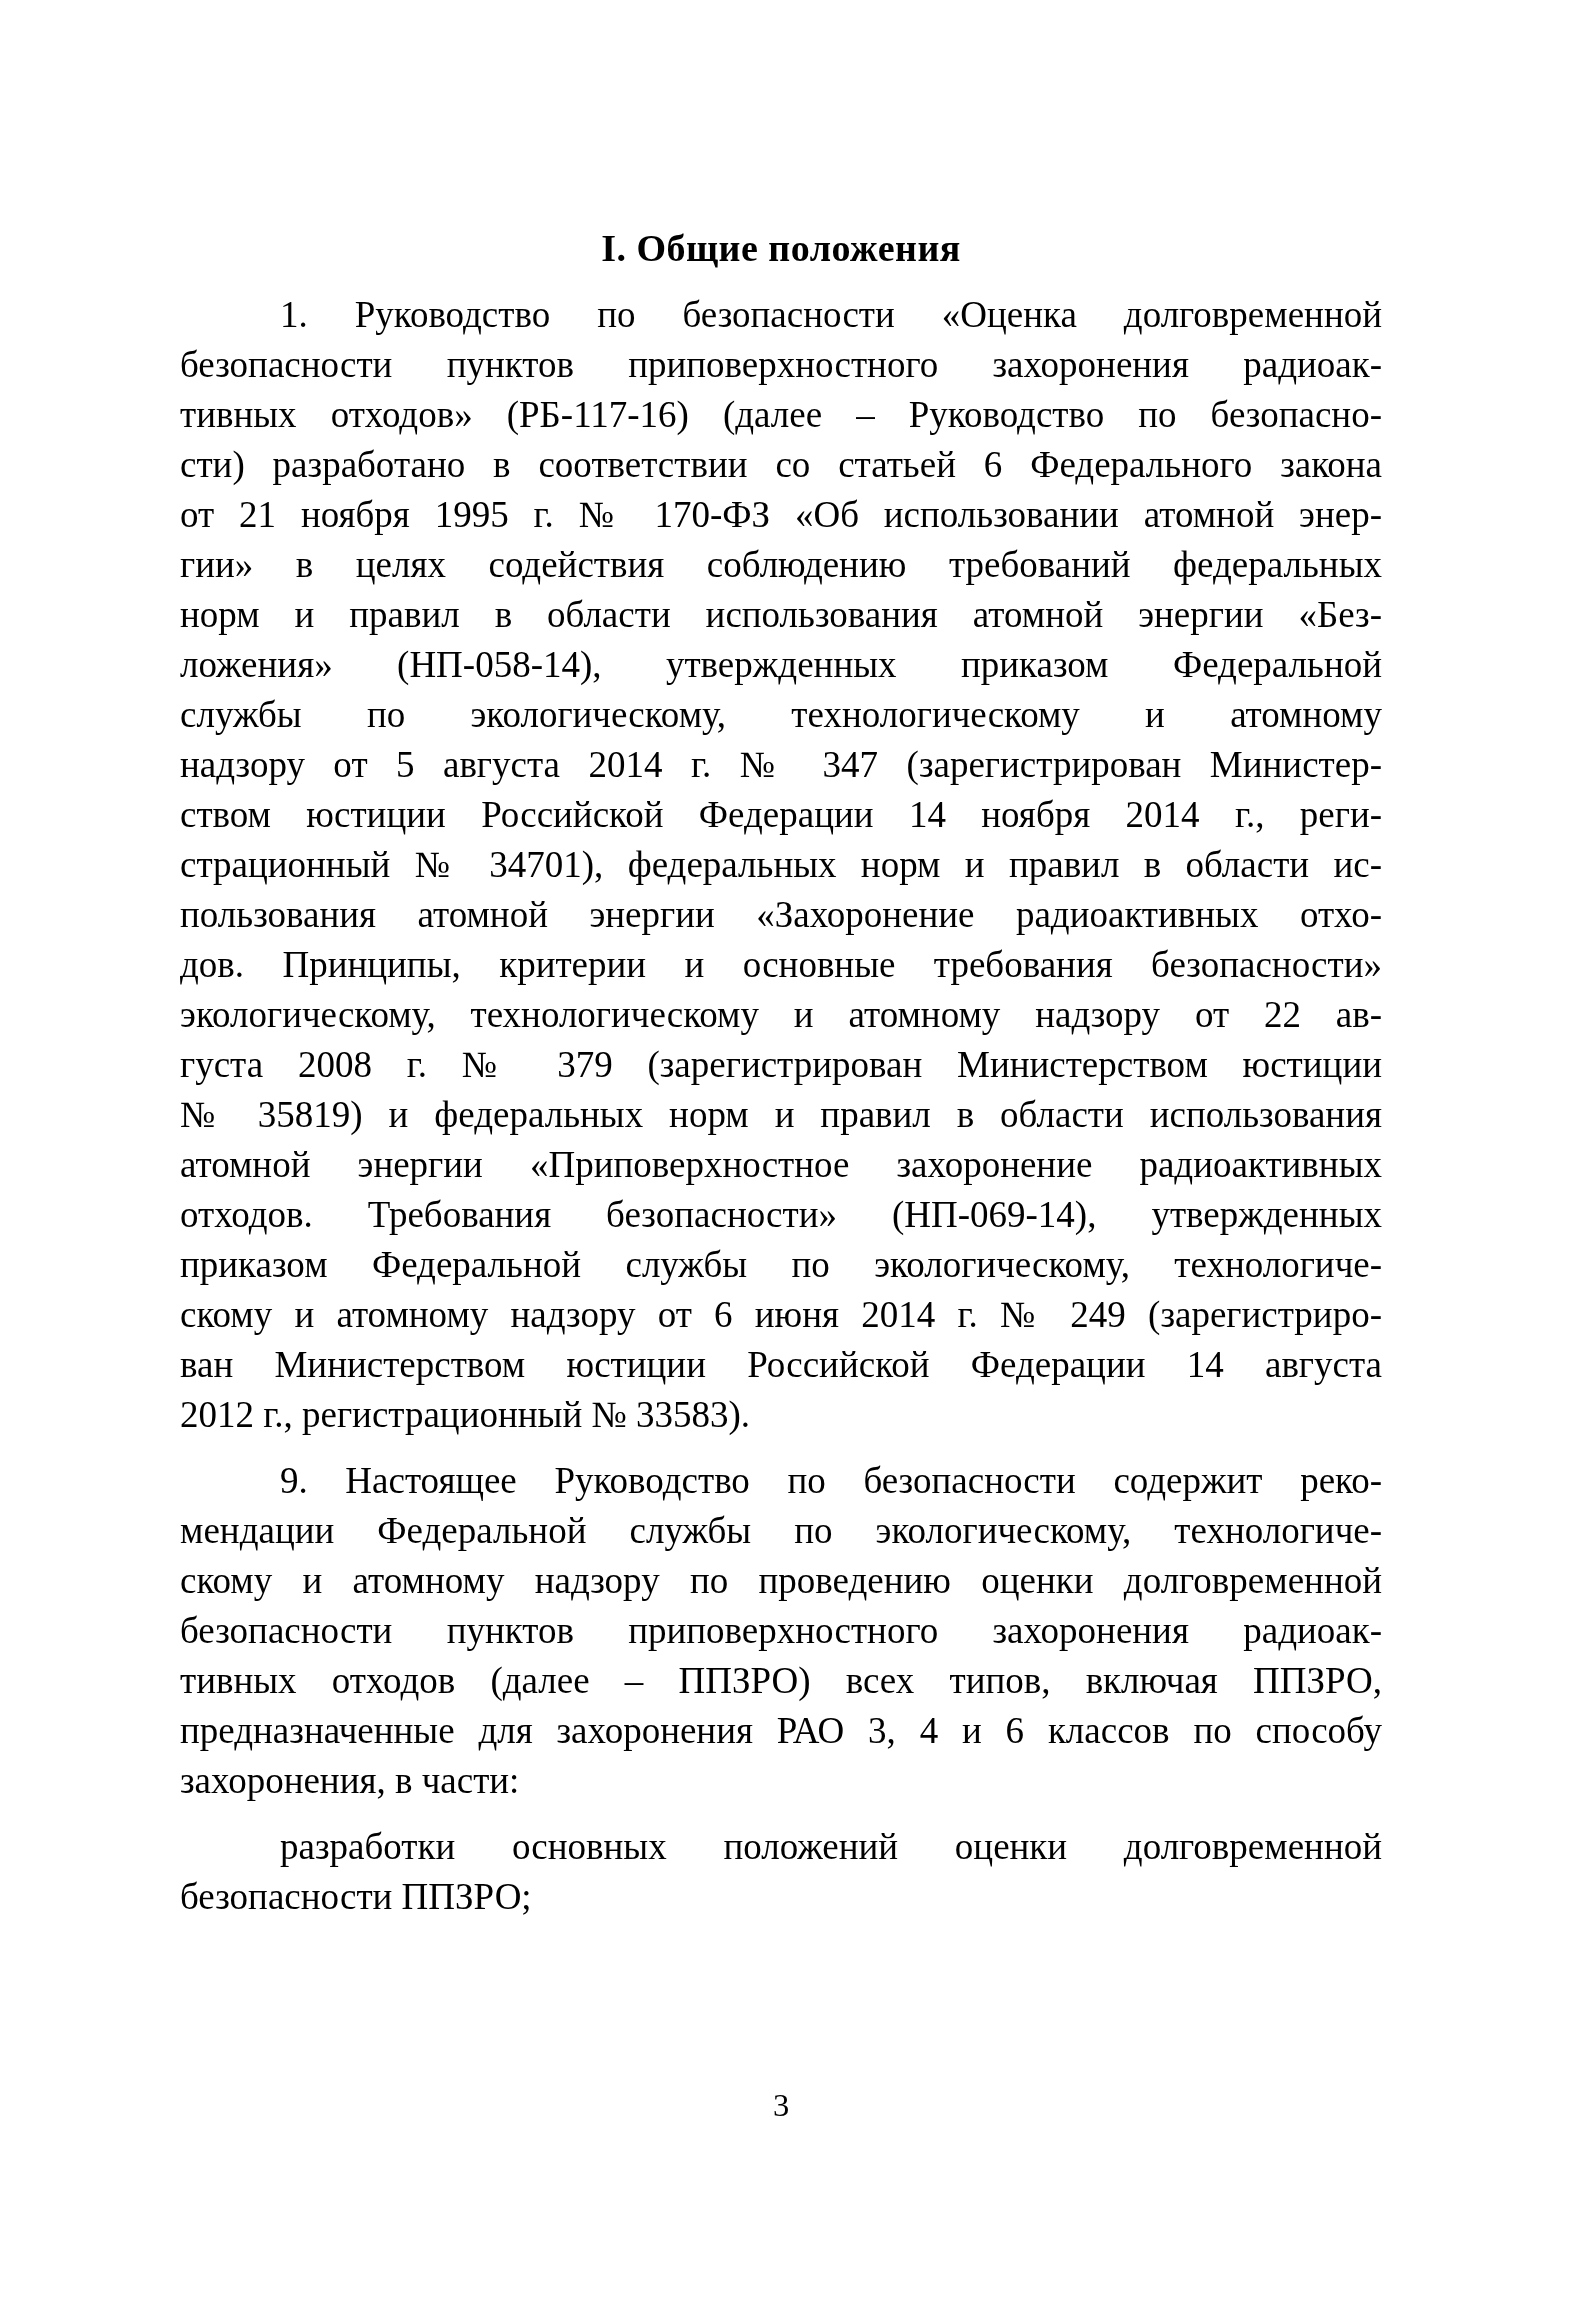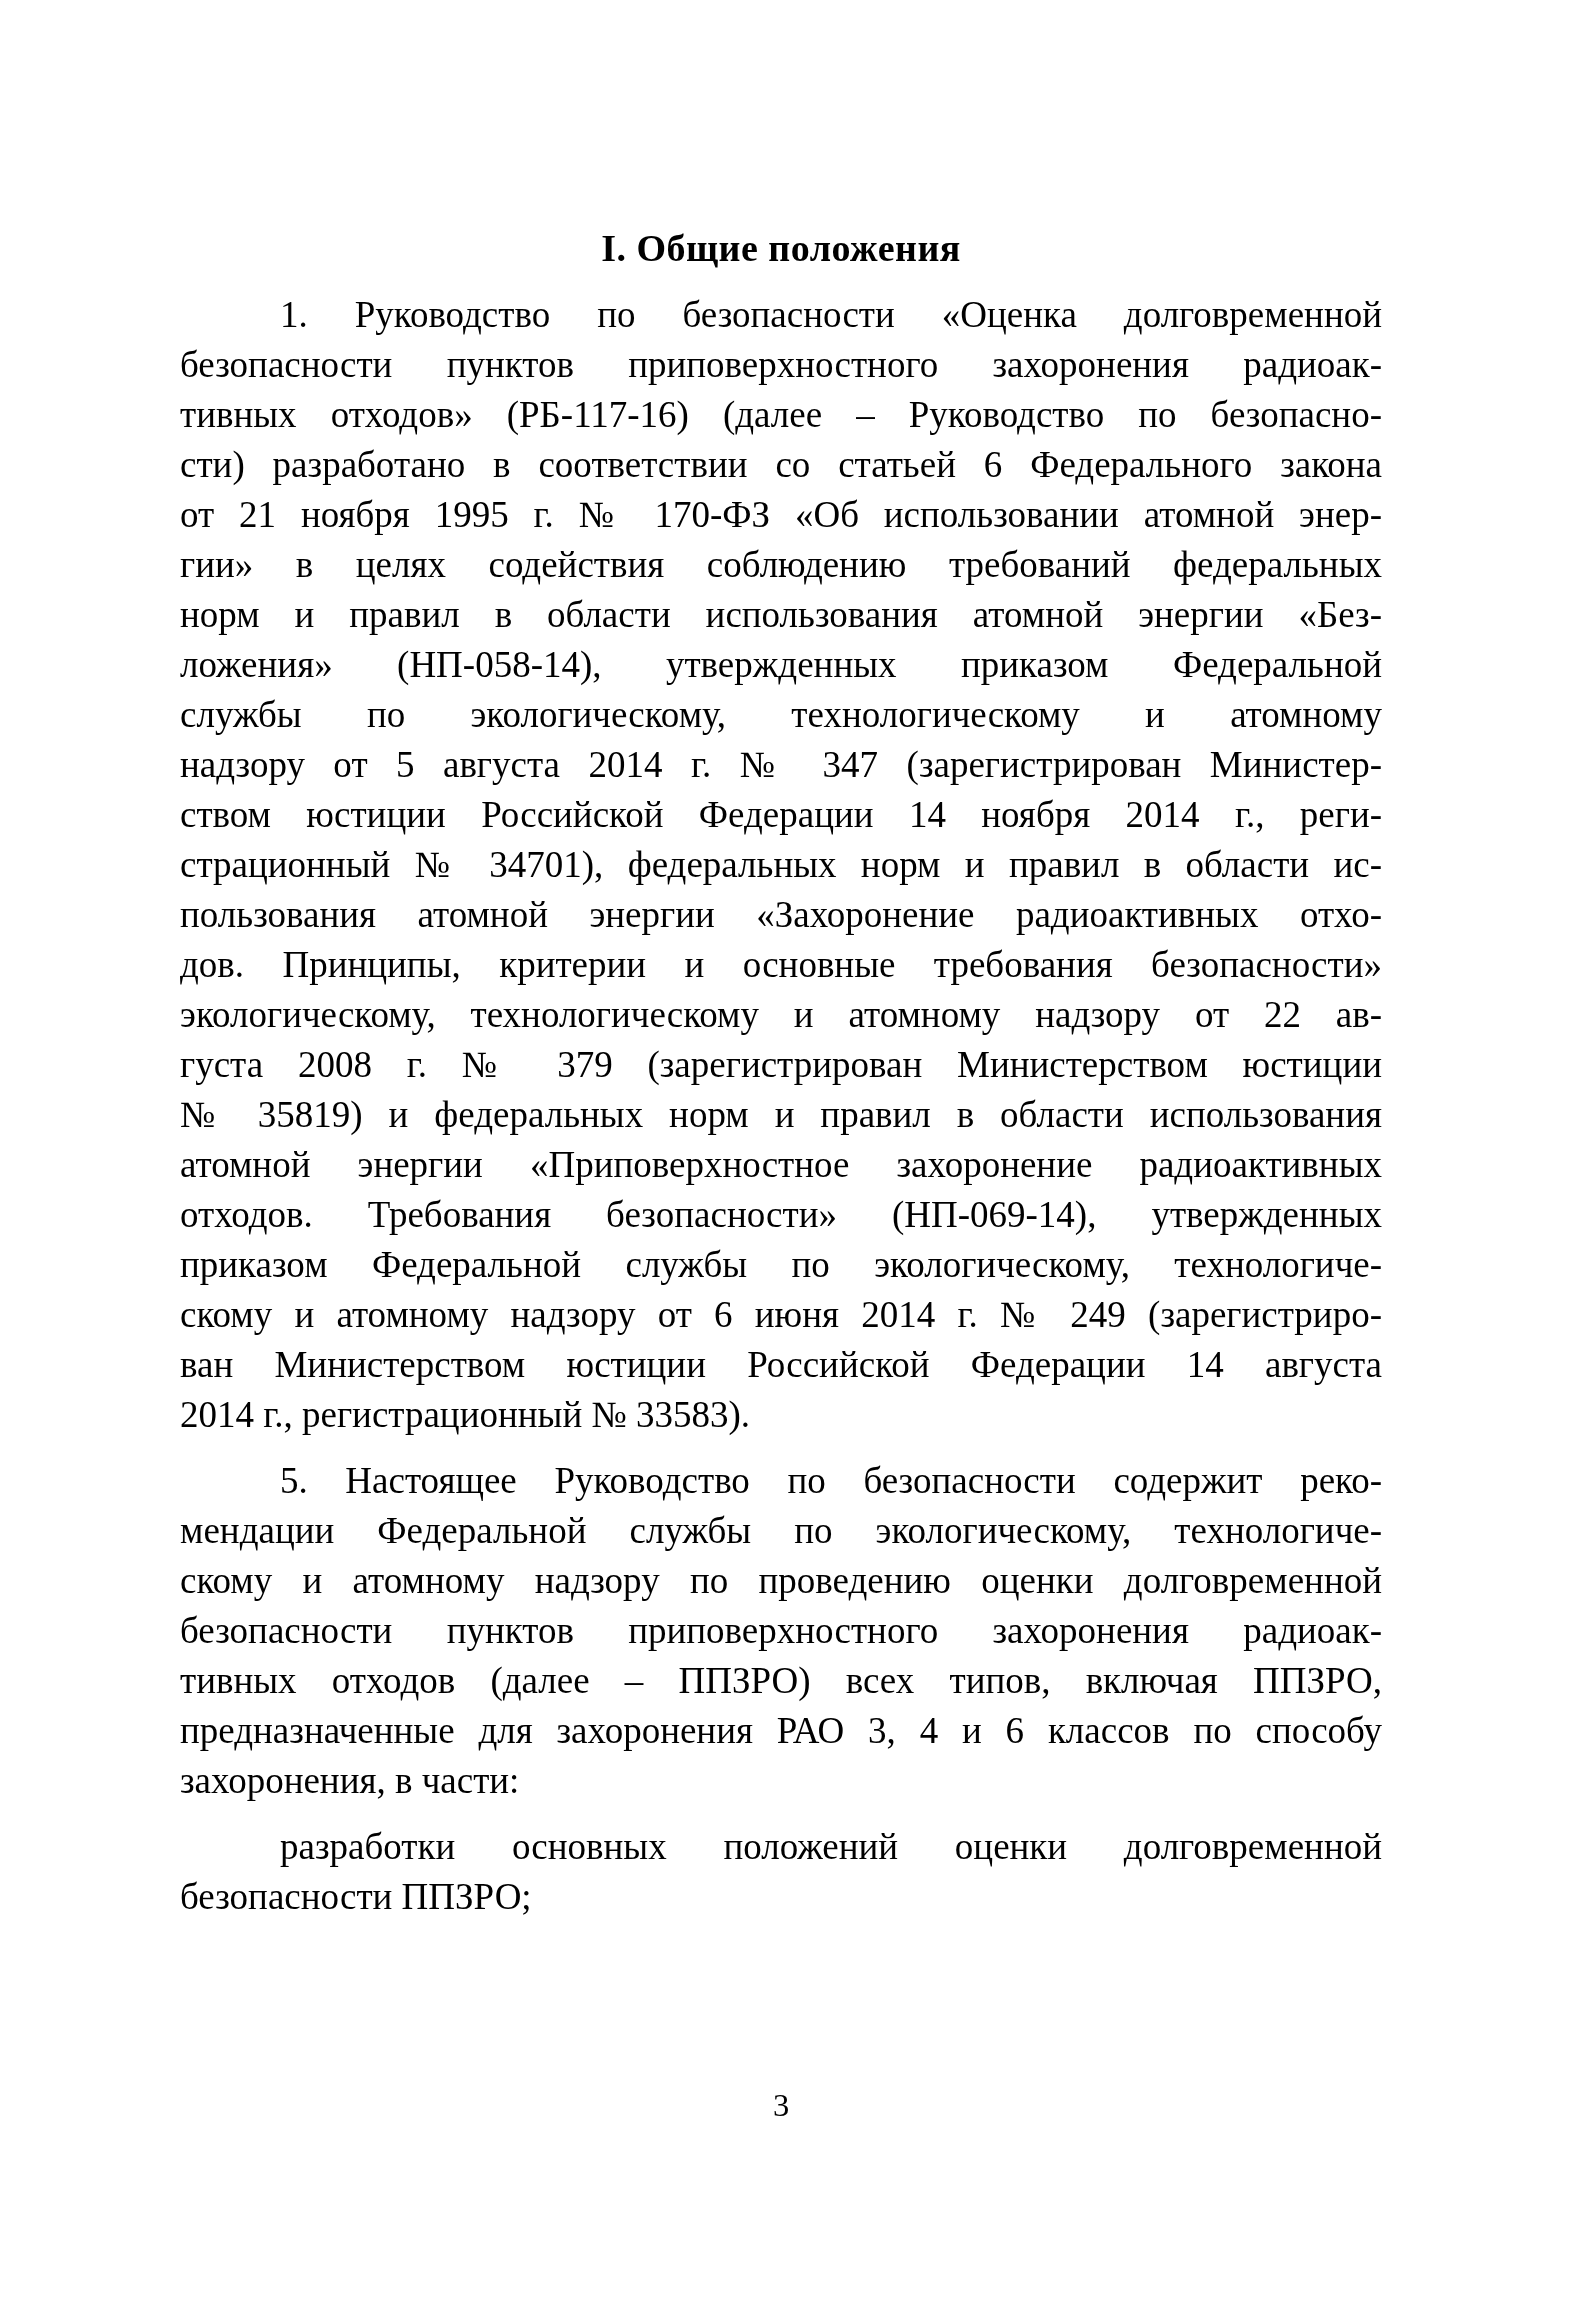--- a/index.html
+++ b/index.html
@@ -83,25 +83,25 @@
       <div class="ln">пользования атомной энергии «Захоронение радиоактивных отхо-</div>
       <div class="ln">дов. Принципы, критерии и основные требования безопасности»</div>
       <div class="ln">экологическому, технологическому и атомному надзору от 22 ав-</div>
       <div class="ln">густа 2008 г. № 379 (зарегистрирован Министерством юстиции</div>
       <div class="ln">№ 35819) и федеральных норм и правил в области использования</div>
       <div class="ln">атомной энергии «Приповерхностное захоронение радиоактивных</div>
       <div class="ln">отходов. Требования безопасности» (НП-069-14), утвержденных</div>
       <div class="ln">приказом Федеральной службы по экологическому, технологиче-</div>
       <div class="ln">скому и атомному надзору от 6 июня 2014 г. № 249 (зарегистриро-</div>
       <div class="ln">ван Министерством юстиции Российской Федерации 14 августа</div>
-      <div class="ln last">2014 г., регистрационный № 33583).</div>
+      <div class="ln last">2012 г., регистрационный № 33583).</div>
     </div>
 
     <div class="para">
-      <div class="ln first">5. Настоящее Руководство по безопасности содержит реко-</div>
+      <div class="ln first">9. Настоящее Руководство по безопасности содержит реко-</div>
       <div class="ln">мендации Федеральной службы по экологическому, технологиче-</div>
       <div class="ln">скому и атомному надзору по проведению оценки долговременной</div>
       <div class="ln">безопасности пунктов приповерхностного захоронения радиоак-</div>
       <div class="ln">тивных отходов (далее – ППЗРО) всех типов, включая ППЗРО,</div>
       <div class="ln">предназначенные для захоронения РАО 3, 4 и 6 классов по способу</div>
       <div class="ln last">захоронения, в части:</div>
     </div>
 
     <div class="para">
       <div class="ln first">разработки основных положений оценки долговременной</div>

